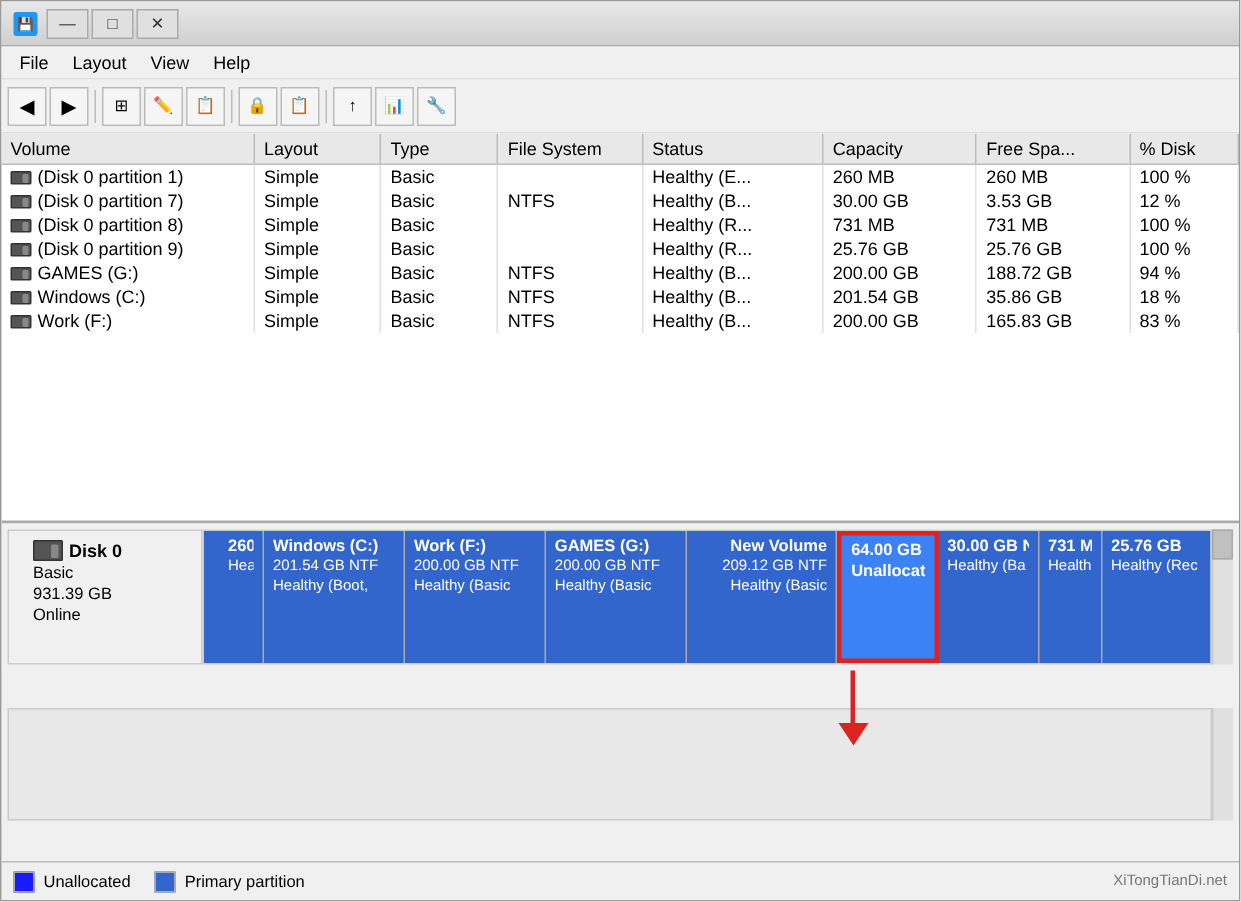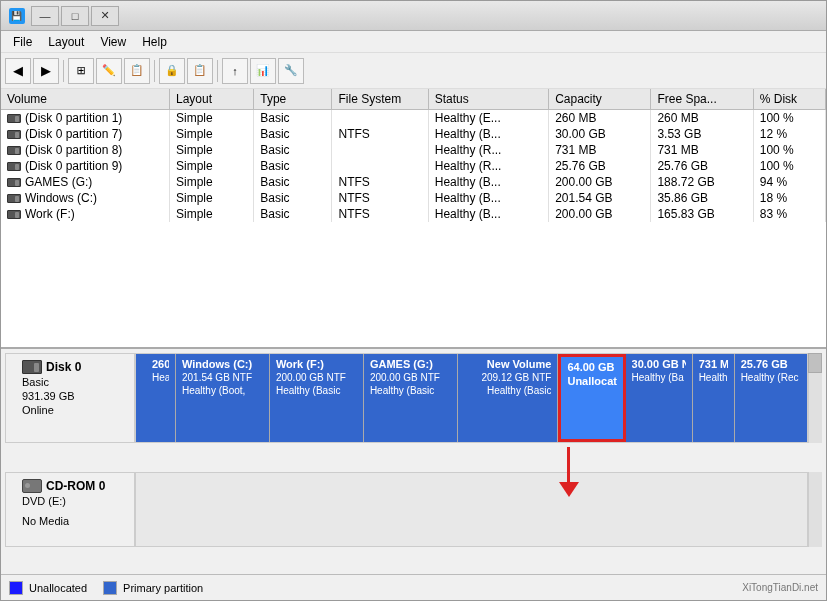--- a/index.html
+++ b/index.html
@@ -493,31 +493,20 @@
       </div>
 
       <div style="position:relative;height:60px;display:flex;align-items:flex-start;justify-content:center;margin-left:310px;">
         <div style="display:flex;flex-direction:column;align-items:center;">
           <div style="width:3px;height:35px;background:#dd2222;"></div>
           <div style="width:0;height:0;border-left:10px solid transparent;border-right:10px solid transparent;border-top:15px solid #dd2222;"></div>
         </div>
       </div>
 
       <div class="cdrom-row" style="margin-top:-35px;">
-        <div class="disk-label">
-          <div style="display:flex;align-items:center;gap:4px;">
-            <div style="width:20px;height:14px;background:#777;border:1px solid #444;border-radius:2px;position:relative;flex-shrink:0;">
-              <div style="position:absolute;left:2px;top:3px;width:5px;height:5px;background:#999;border-radius:50%;"></div>
-            </div>
-            <span class="disk-name">CD-ROM 0</span>
-          </div>
-          <span>DVD (E:)</span>
-          <div style="height:4px;"></div>
-          <span>No Media</span>
-        </div>
         <div style="flex:1;border:1px solid #ccc;background:#e8e8e8;"></div>
         <div class="scrollbar-area"></div>
       </div>
 
     </div>
 
     <div class="status-bar">
       <div class="legend-item">
         <div class="legend-box unalloc"></div>
         <span>Unallocated</span>

